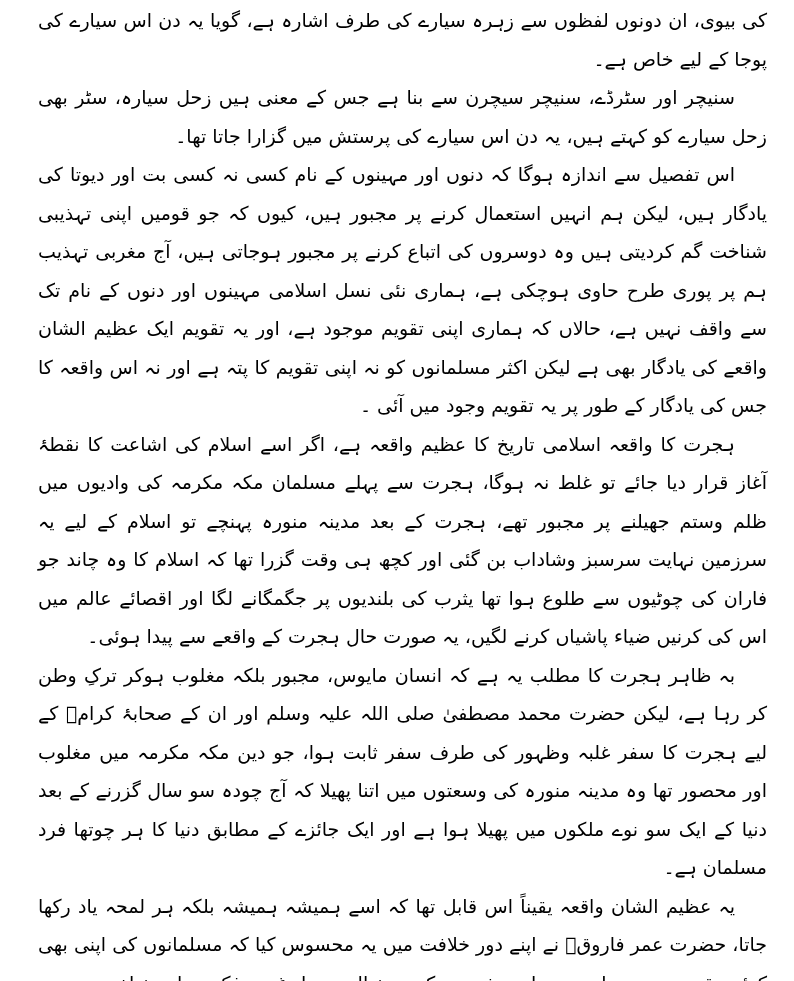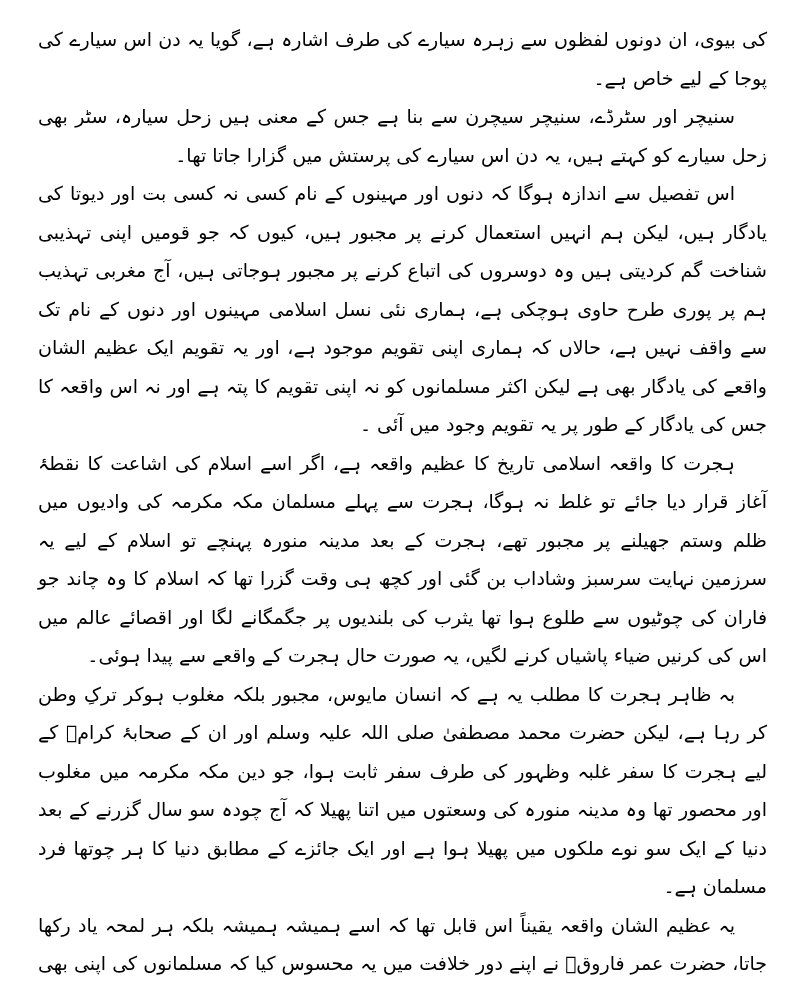--- a/index.html
+++ b/index.html
@@ -11,21 +11,21 @@
     width: 794px;
     height: 981px;
     overflow: hidden;
     font-family: "DejaVu Sans", "Liberation Serif", serif;
     color: #000000;
   }
   .page {
     box-sizing: border-box;
     width: 794px;
     height: 981px;
-    padding: 20px 27px 0 38px;
+    padding: 1px 27px 0 38px;
     background: #ffffff;
   }
   .text-body {
     direction: rtl;
     text-align: justify;
     font-size: 19px;
     line-height: 38.5px;
     color: #000000;
   }
   .para {

